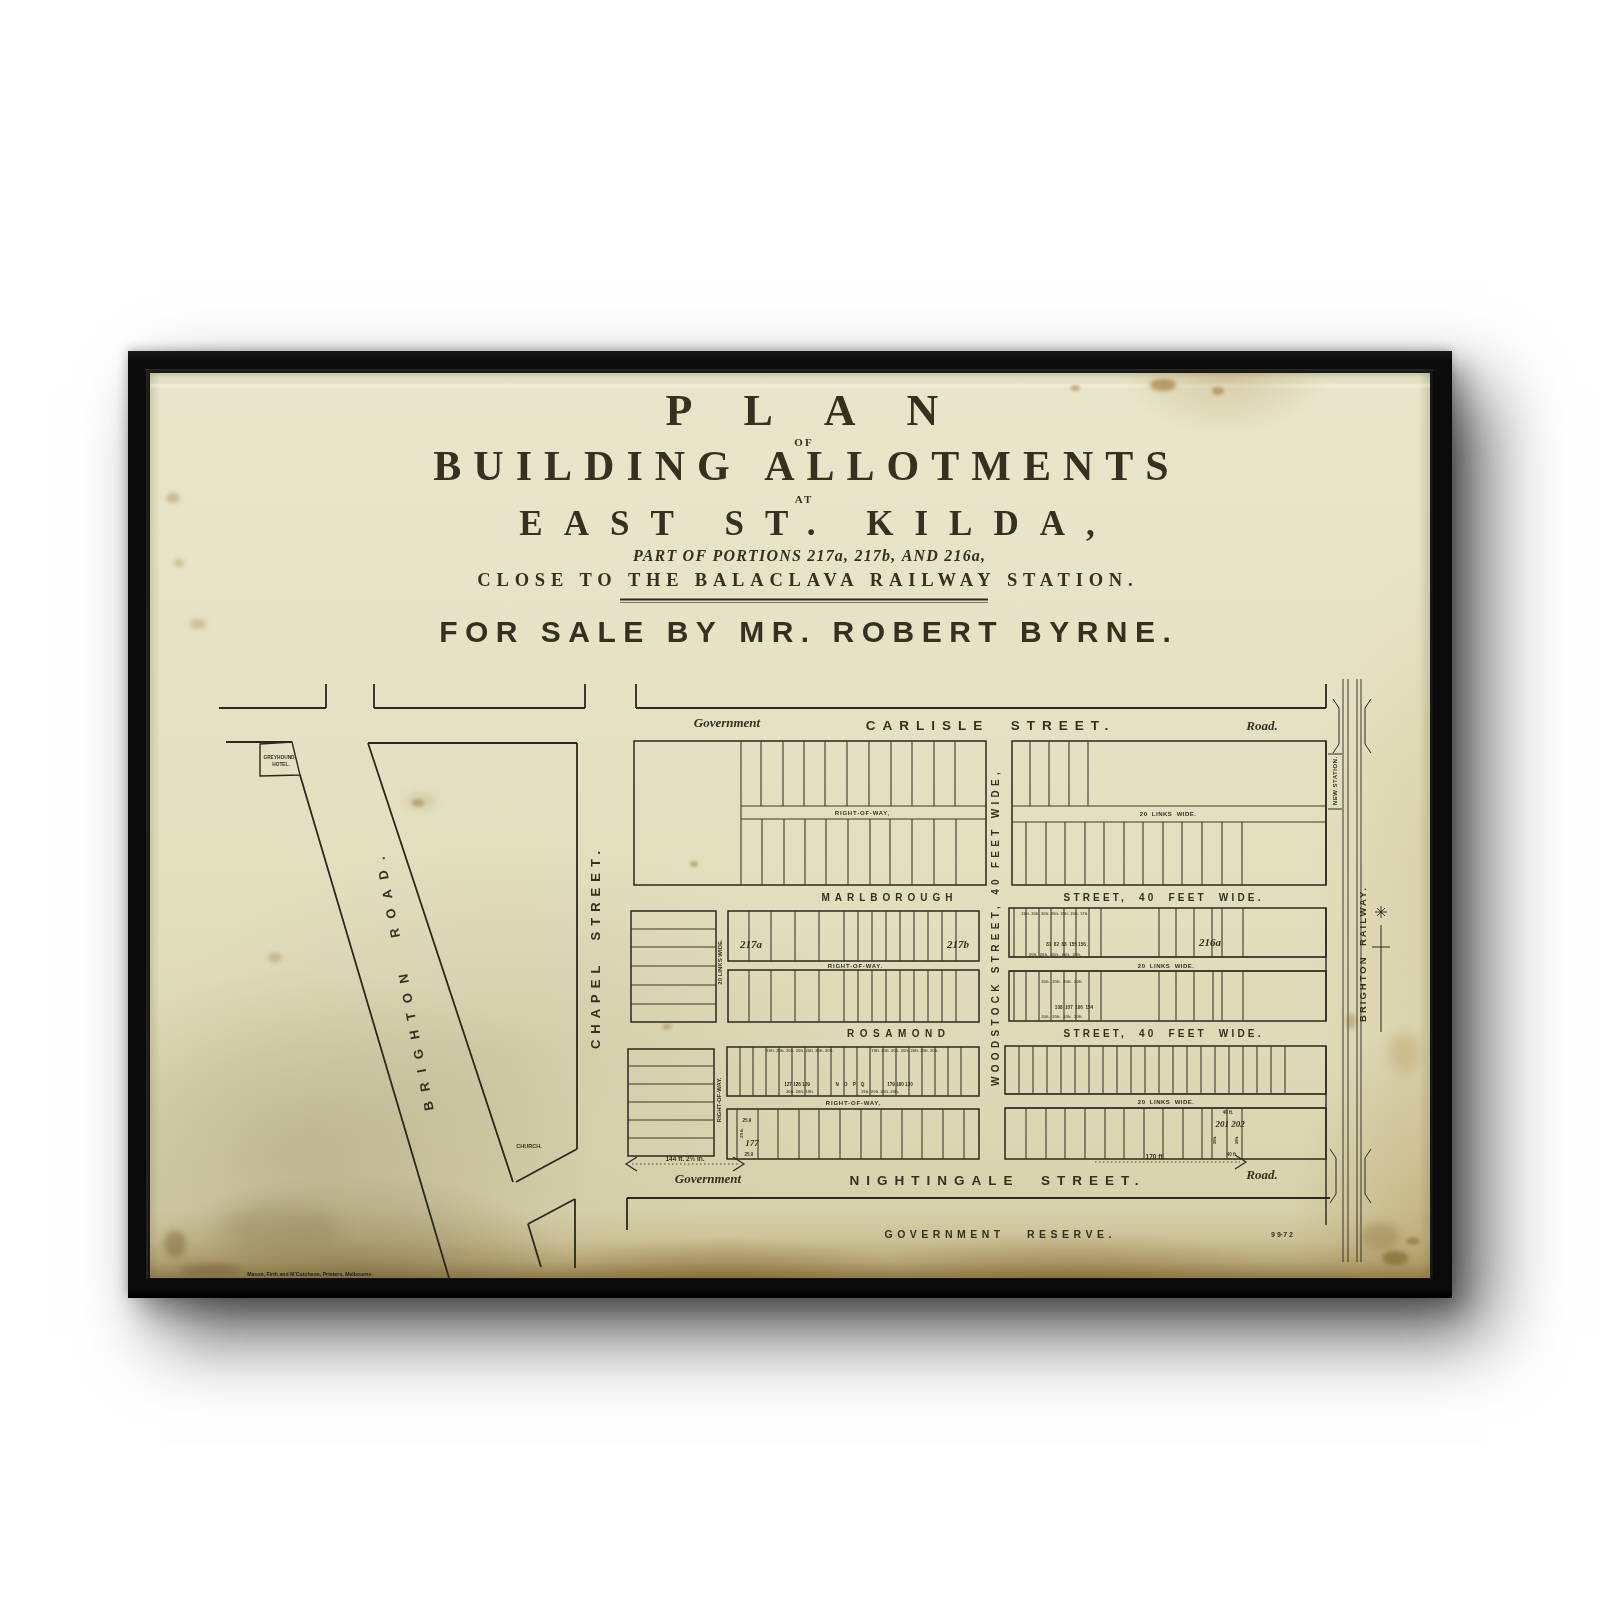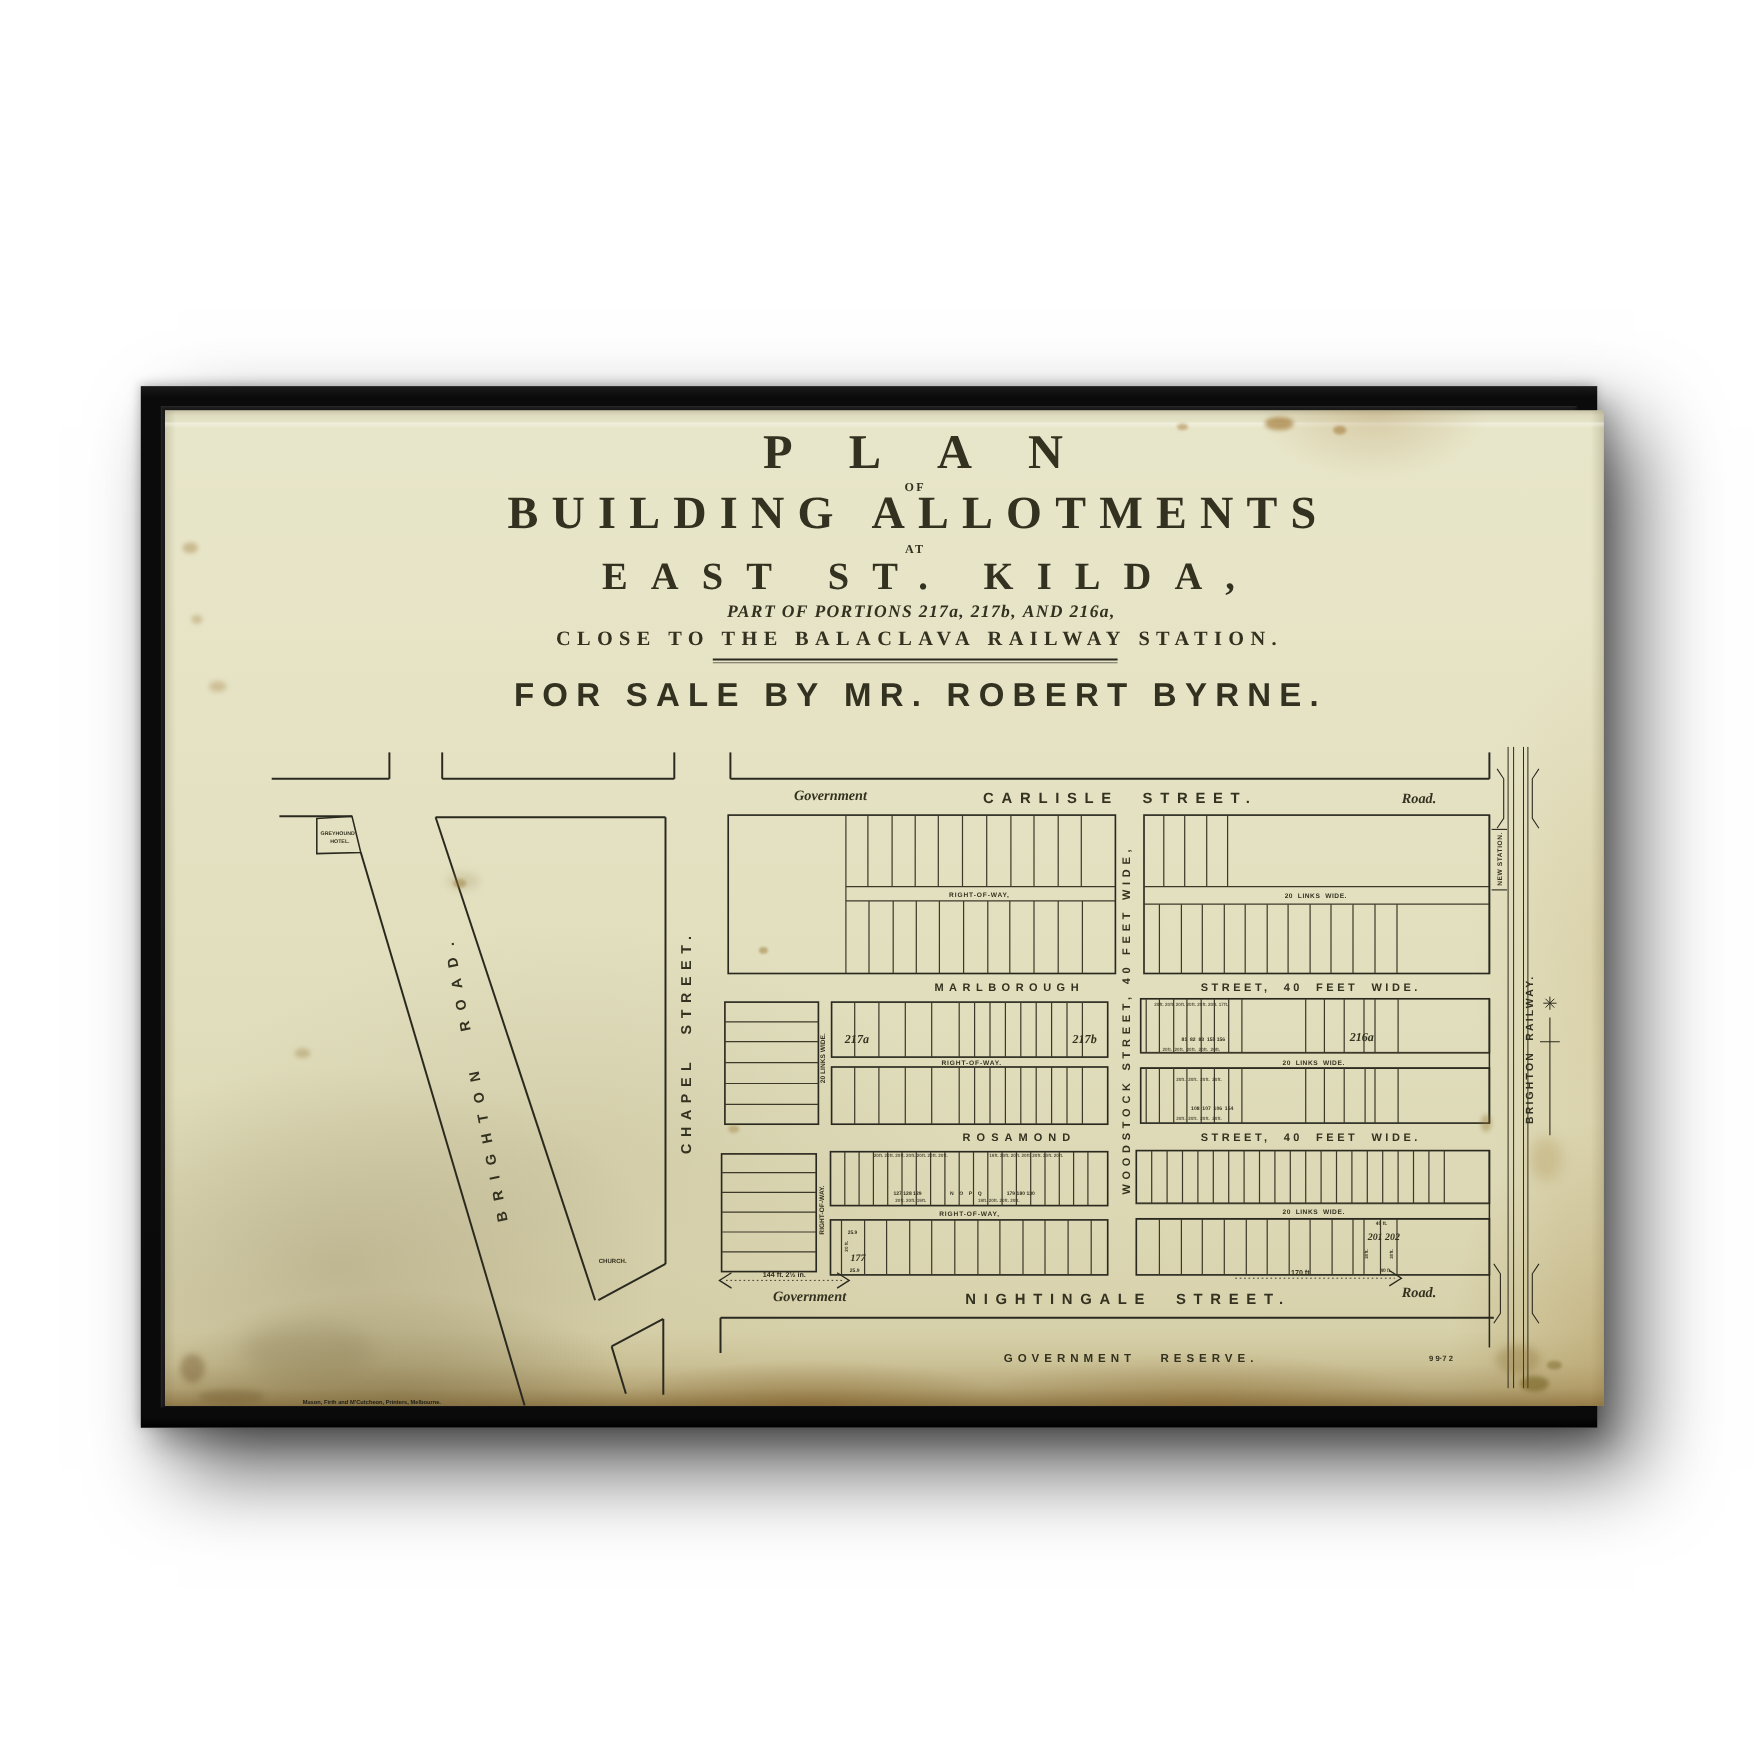--- a/index.html
+++ b/index.html
@@ -15,21 +15,21 @@
       radial-gradient(ellipse 200px 280px at 100% 93%, rgba(160,124,56,.32), rgba(160,124,56,0) 70%),
       radial-gradient(ellipse 160px 420px at 100% 55%, rgba(176,140,66,.16), rgba(176,140,66,0) 75%),
       radial-gradient(ellipse 150px 90px at 84% 0%, rgba(150,100,30,.22), rgba(150,100,30,0) 70%),
       linear-gradient(180deg, rgba(250,250,240,0) 10px, rgba(250,250,242,.45) 12px, rgba(250,250,242,0) 16px),
       radial-gradient(ellipse 260px 60px at 45% 100%, rgba(124,88,30,.40), rgba(124,88,30,0) 70%),
       radial-gradient(ellipse 300px 70px at 72% 100%, rgba(124,88,30,.34), rgba(124,88,30,0) 70%),
       linear-gradient(0deg, rgba(106,72,18,.60) 0, rgba(128,94,36,.34) 16px, rgba(150,120,60,.15) 38px, rgba(150,120,60,0) 68px),
       linear-gradient(180deg, rgba(152,146,118,.40) 0, rgba(152,146,118,.10) 5px, rgba(152,146,118,0) 14px),
       linear-gradient(90deg, rgba(140,134,100,.28) 0, rgba(140,134,100,0) 10px),
       linear-gradient(270deg, rgba(140,134,100,.32) 0, rgba(140,134,100,0) 12px),
-      linear-gradient(180deg,#e8e6ca 0%,#e6e3c5 30%,#e1debd 60%,#dbd6b2 85%,#d2cba2 100%); padding-left: 28px;}
+      linear-gradient(180deg,#e8e6ca 0%,#e6e3c5 30%,#e1debd 60%,#dbd6b2 85%,#d2cba2 100%);}
   .spot{position:absolute;border-radius:50%;}
 </style></head>
 <body>
 
 <div class="frame">
 
   <div class="lip"></div>
 
   <div class="paper">
     

